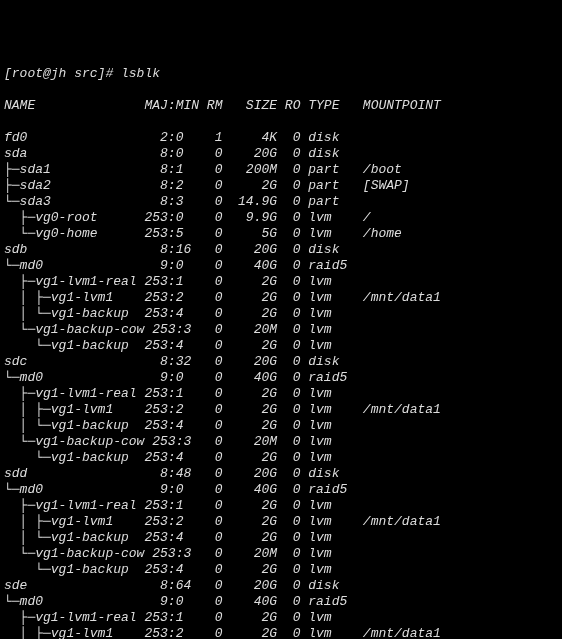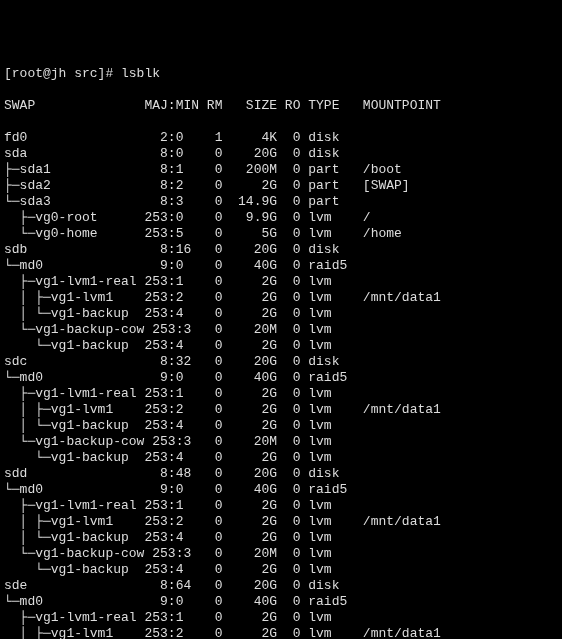--- a/index.html
+++ b/index.html
@@ -8,28 +8,28 @@
     font-family: "Courier New", monospace;
     font-size: 13px;
     line-height: 16px;
     margin: 0;
     padding: 2px 4px;
     white-space: pre;
     width: 562px;
     box-sizing: border-box;
     position: relative;
   }
-  .row { white-space: pre; }
+  .row { white-space: pre; font-style: italic; }
 </style>
 </head>
 <body>
 
 
 
 <div class="row">[root@jh src]# lsblk</div>
-<div class="row">SWAP              MAJ:MIN RM   SIZE RO TYPE   MOUNTPOINT</div>
+<div class="row">NAME              MAJ:MIN RM   SIZE RO TYPE   MOUNTPOINT</div>
 <div id="rows"><div class="row">fd0                 2:0    1     4K  0 disk</div><div class="row">sda                 8:0    0    20G  0 disk</div><div class="row">├─sda1              8:1    0   200M  0 part   /boot</div><div class="row">├─sda2              8:2    0     2G  0 part   [SWAP]</div><div class="row">└─sda3              8:3    0  14.9G  0 part</div><div class="row">  ├─vg0-root      253:0    0   9.9G  0 lvm    /</div><div class="row">  └─vg0-home      253:5    0     5G  0 lvm    /home</div><div class="row">sdb                 8:16   0    20G  0 disk</div><div class="row">└─md0               9:0    0    40G  0 raid5</div><div class="row">  ├─vg1-lvm1-real 253:1    0     2G  0 lvm</div><div class="row">  │ ├─vg1-lvm1    253:2    0     2G  0 lvm    /mnt/data1</div><div class="row">  │ └─vg1-backup  253:4    0     2G  0 lvm</div><div class="row">  └─vg1-backup-cow 253:3   0    20M  0 lvm</div><div class="row">    └─vg1-backup  253:4    0     2G  0 lvm</div><div class="row">sdc                 8:32   0    20G  0 disk</div><div class="row">└─md0               9:0    0    40G  0 raid5</div><div class="row">  ├─vg1-lvm1-real 253:1    0     2G  0 lvm</div><div class="row">  │ ├─vg1-lvm1    253:2    0     2G  0 lvm    /mnt/data1</div><div class="row">  │ └─vg1-backup  253:4    0     2G  0 lvm</div><div class="row">  └─vg1-backup-cow 253:3   0    20M  0 lvm</div><div class="row">    └─vg1-backup  253:4    0     2G  0 lvm</div><div class="row">sdd                 8:48   0    20G  0 disk</div><div class="row">└─md0               9:0    0    40G  0 raid5</div><div class="row">  ├─vg1-lvm1-real 253:1    0     2G  0 lvm</div><div class="row">  │ ├─vg1-lvm1    253:2    0     2G  0 lvm    /mnt/data1</div><div class="row">  │ └─vg1-backup  253:4    0     2G  0 lvm</div><div class="row">  └─vg1-backup-cow 253:3   0    20M  0 lvm</div><div class="row">    └─vg1-backup  253:4    0     2G  0 lvm</div><div class="row">sde                 8:64   0    20G  0 disk</div><div class="row">└─md0               9:0    0    40G  0 raid5</div><div class="row">  ├─vg1-lvm1-real 253:1    0     2G  0 lvm</div><div class="row">  │ ├─vg1-lvm1    253:2    0     2G  0 lvm    /mnt/data1</div></div>
 
 
 
 
 
 
 
 </body></html>

